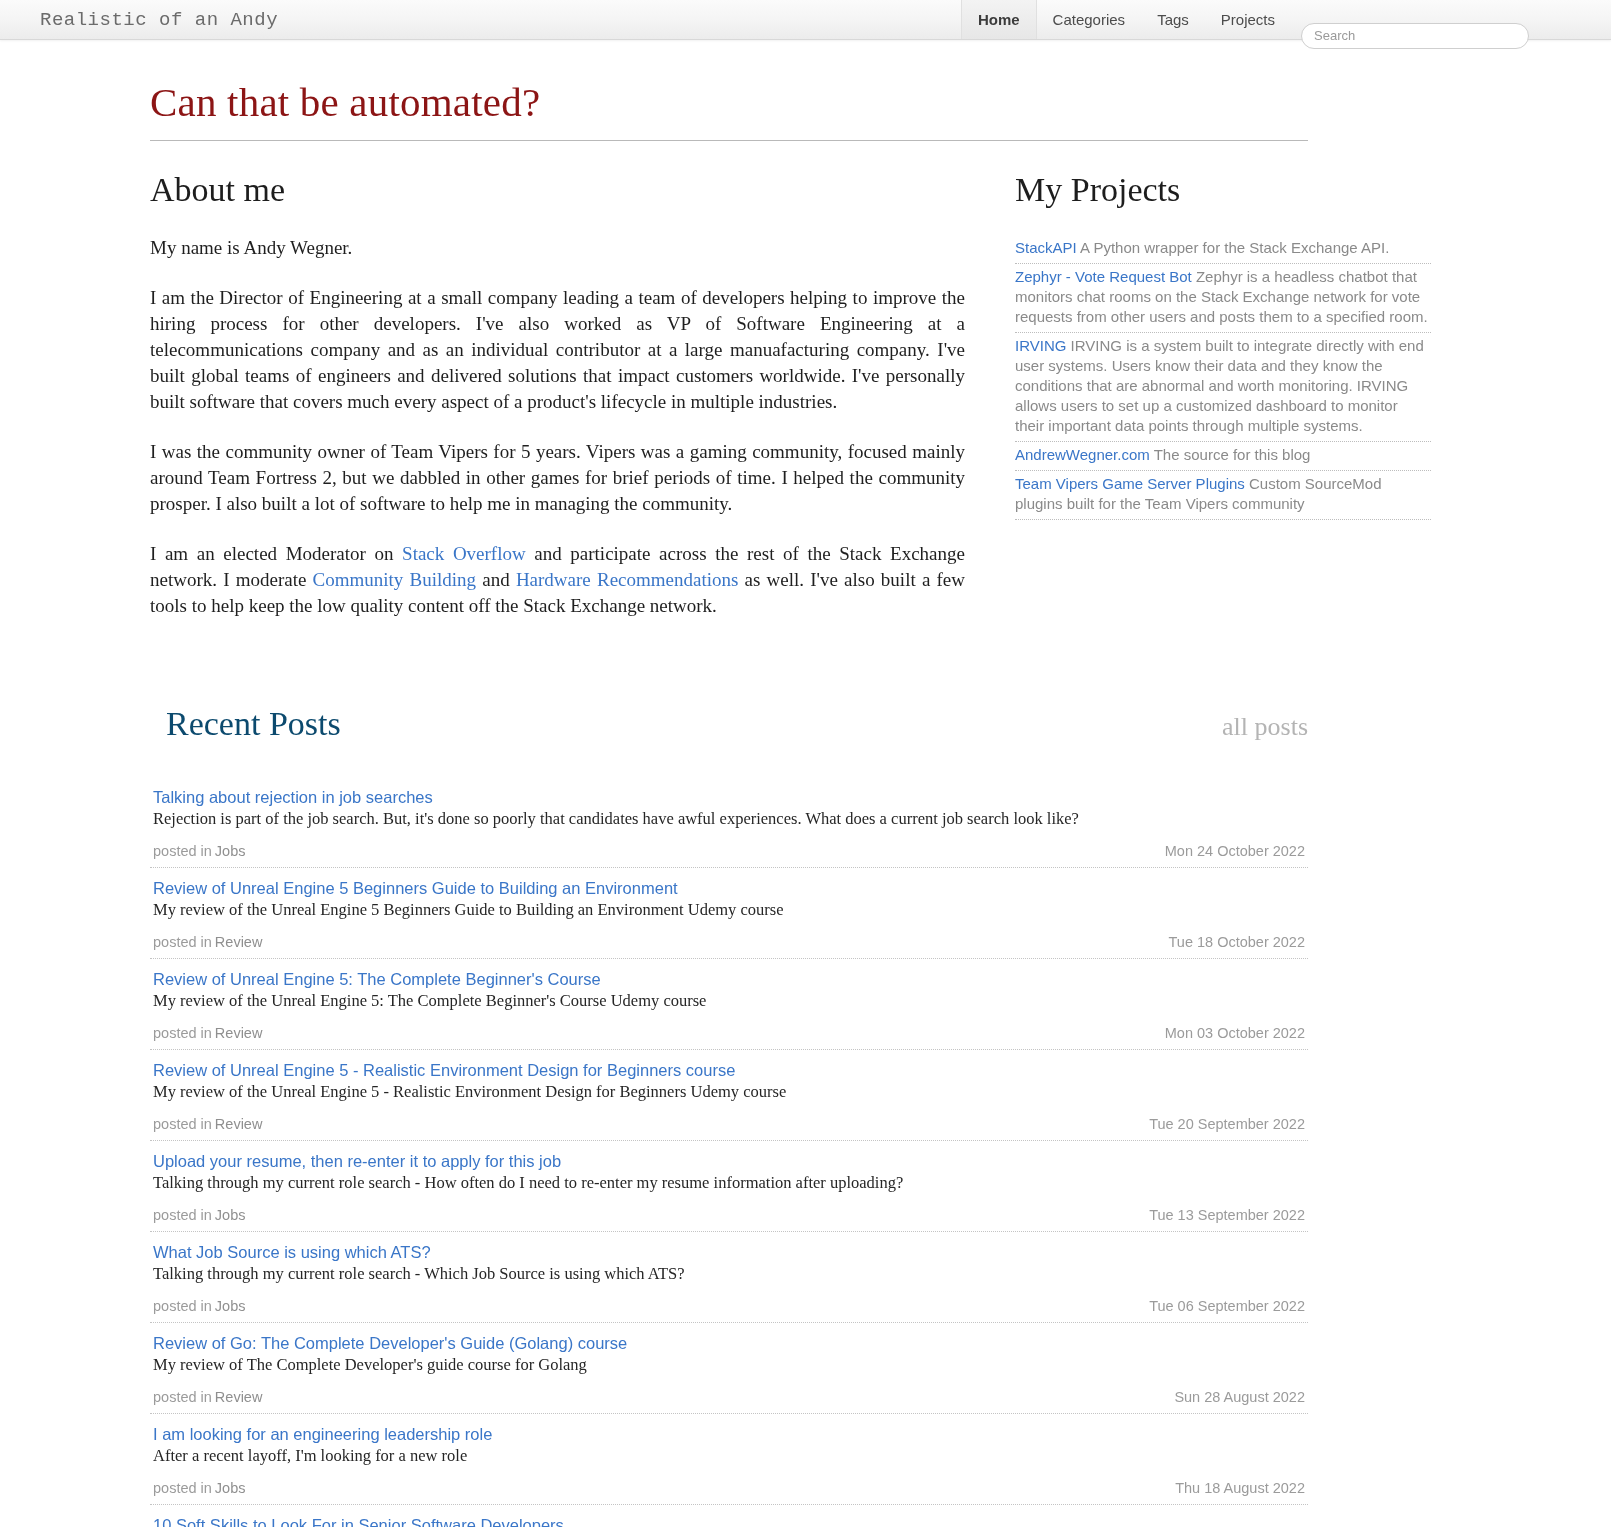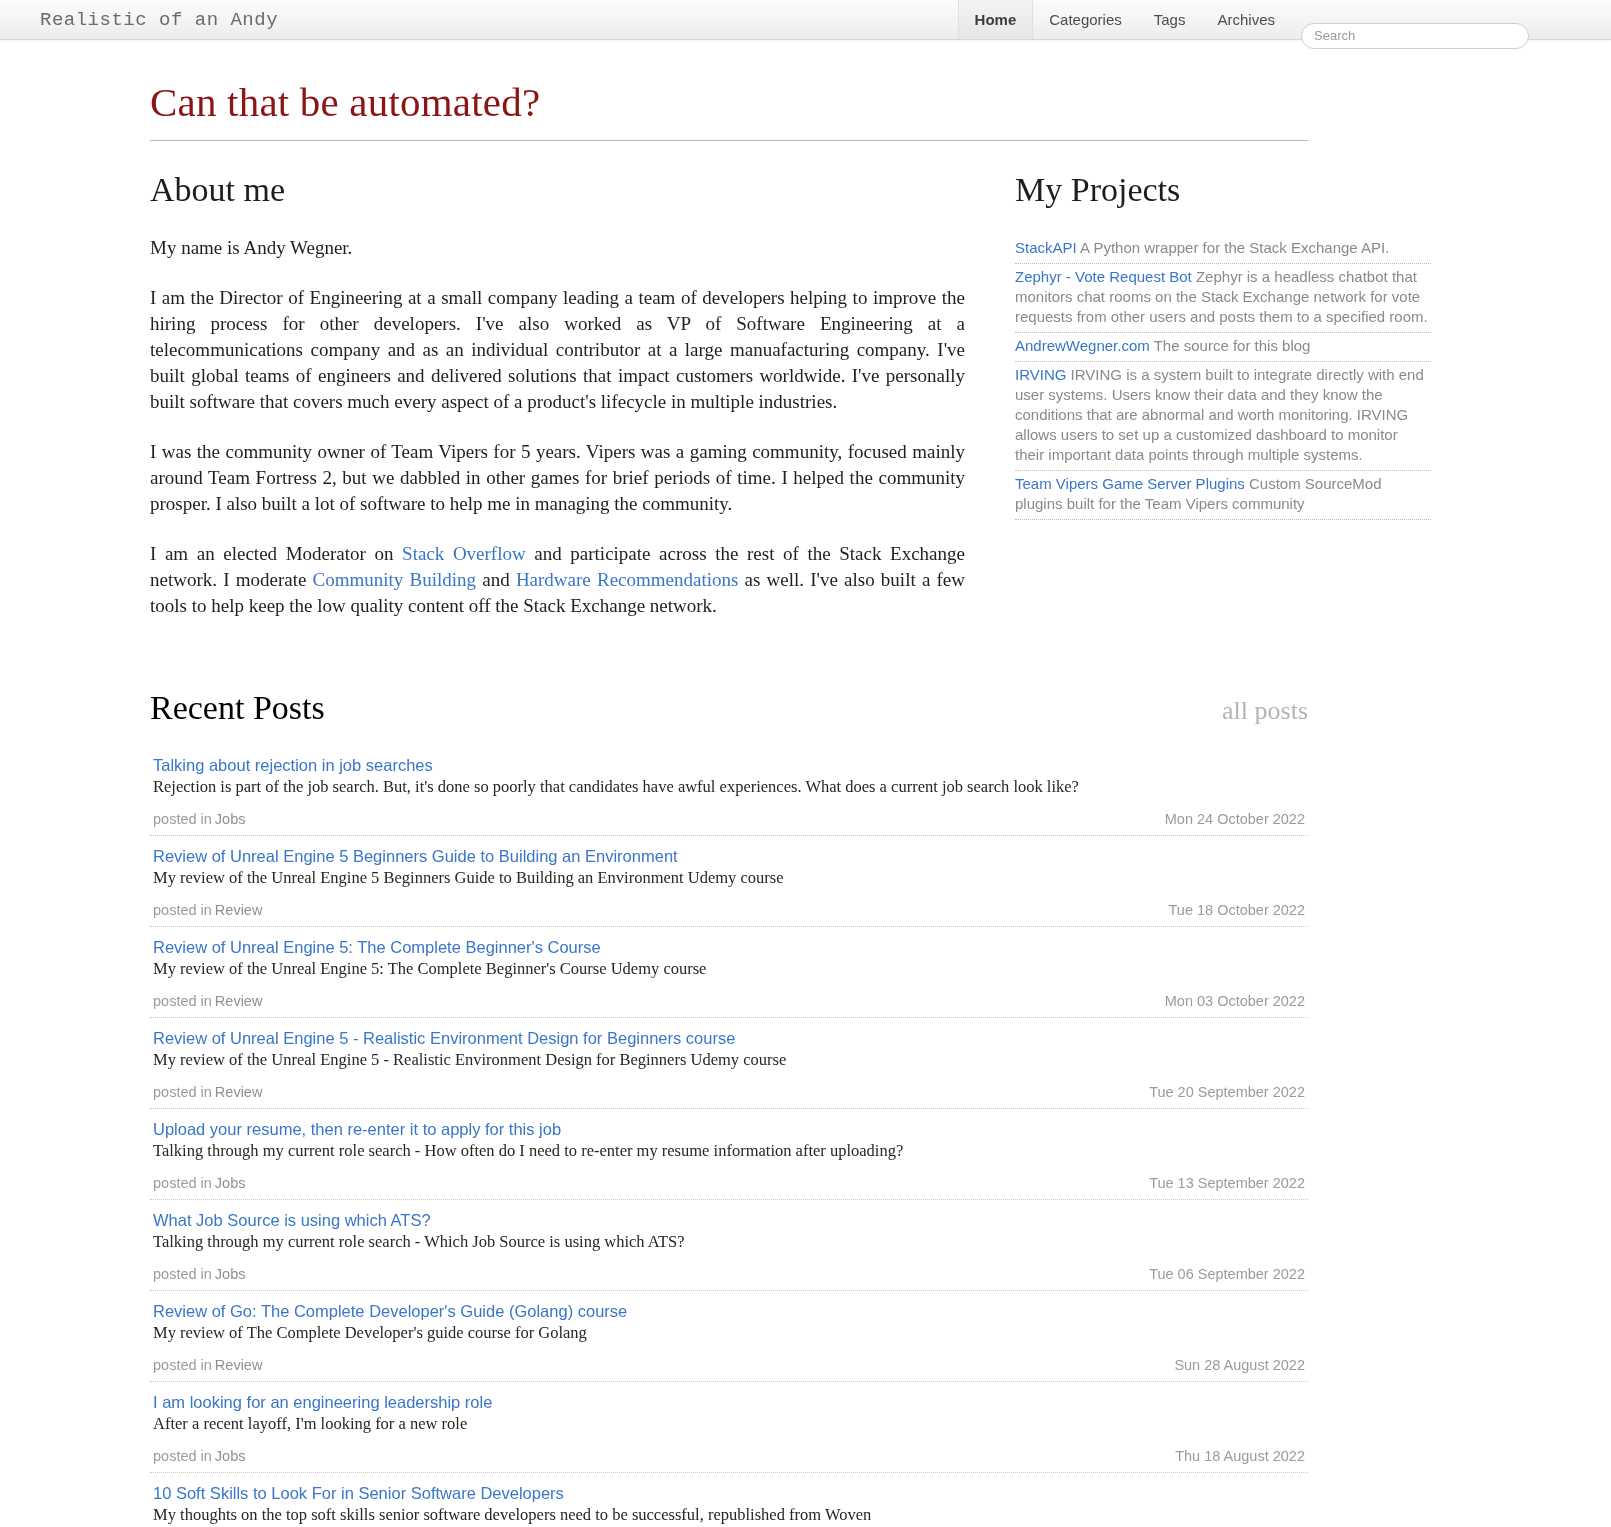--- a/index.html
+++ b/index.html
@@ -141,22 +141,22 @@
   .recent-head-row {
     display: flex;
     align-items: baseline;
     justify-content: space-between;
     margin-top: 46px;
   }
   .recent-head {
     font-family: "Liberation Serif", "DejaVu Serif", serif;
     font-weight: normal;
     font-size: 34px;
-    color: #000000;
-    margin: 0;
+    color: #0c4a6e;
+    margin: 16px;
   }
   .all-posts {
     font-family: "Liberation Serif", "DejaVu Serif", serif;
     font-size: 26px;
     color: #b4b4b4;
     text-decoration: none;
     cursor: pointer;
   }
 
   .post-list { margin-top: 18px; }
@@ -195,21 +195,21 @@
 </style>
 </head>
 <body>
 
 <div class="site-header">
   <div class="site-title">Realistic of an Andy</div>
   <div class="nav">
     <a class="nav-item active">Home</a>
     <a class="nav-item">Categories</a>
     <a class="nav-item">Tags</a>
-    <a class="nav-item">Archives</a>
+    <a class="nav-item">Projects</a>
     <div class="search-wrap">
       <input class="search-input" type="text" placeholder="Search" style="">
     </div>
   </div>
 </div>
 
 <div class="page">
 
   <h1 class="blog-title">Can that be automated?</h1>
   <hr class="title-rule">
@@ -223,22 +223,22 @@
       <p class="body-p">I am the Director of Engineering at a small company leading a team of developers helping to improve the hiring process for other developers. I've also worked as VP of Software Engineering at a telecommunications company and as an individual contributor at a large manuafacturing company. I've built global teams of engineers and delivered solutions that impact customers worldwide. I've personally built software that covers much every aspect of a product's lifecycle in multiple industries.</p>
       <p class="body-p">I was the community owner of Team Vipers for 5 years. Vipers was a gaming community, focused mainly around Team Fortress 2, but we dabbled in other games for brief periods of time. I helped the community prosper. I also built a lot of software to help me in managing the community.</p>
       <p class="body-p"><span>I am an elected Moderator on </span><a>Stack Overflow</a><span> and participate across the rest of the Stack Exchange network. I moderate </span><a>Community Building</a><span> and </span><a>Hardware Recommendations</a><span> as well. I've also built a few tools to help keep the low quality content off the Stack Exchange network.</span></p>
     </div>
 
     <div class="col-side">
       <h2 class="section-head">My Projects</h2>
       <div class="proj-list">
         <div class="proj-item"><a class="proj-name">StackAPI</a> <span class="proj-desc">A Python wrapper for the Stack Exchange API.</span></div>
         <div class="proj-item"><a class="proj-name">Zephyr - Vote Request Bot</a> <span class="proj-desc">Zephyr is a headless chatbot that monitors chat rooms on the Stack Exchange network for vote requests from other users and posts them to a specified room.</span></div>
+        <div class="proj-item"><a class="proj-name">IRVING</a> <span class="proj-desc">IRVING is a system built to integrate directly with end user systems. Users know their data and they know the conditions that are abnormal and worth monitoring. IRVING allows users to set up a customized dashboard to monitor their important data points through multiple systems.</span></div>
         <div class="proj-item"><a class="proj-name">AndrewWegner.com</a> <span class="proj-desc">The source for this blog</span></div>
-        <div class="proj-item"><a class="proj-name">IRVING</a> <span class="proj-desc">IRVING is a system built to integrate directly with end user systems. Users know their data and they know the conditions that are abnormal and worth monitoring. IRVING allows users to set up a customized dashboard to monitor their important data points through multiple systems.</span></div>
         <div class="proj-item"><a class="proj-name">Team Vipers Game Server Plugins</a> <span class="proj-desc">Custom SourceMod plugins built for the Team Vipers community</span></div>
       </div>
     </div>
   </div>
 
   <div class="recent-head-row">
     <h2 class="recent-head">Recent Posts</h2>
     <a class="all-posts">all posts</a>
   </div>
 

